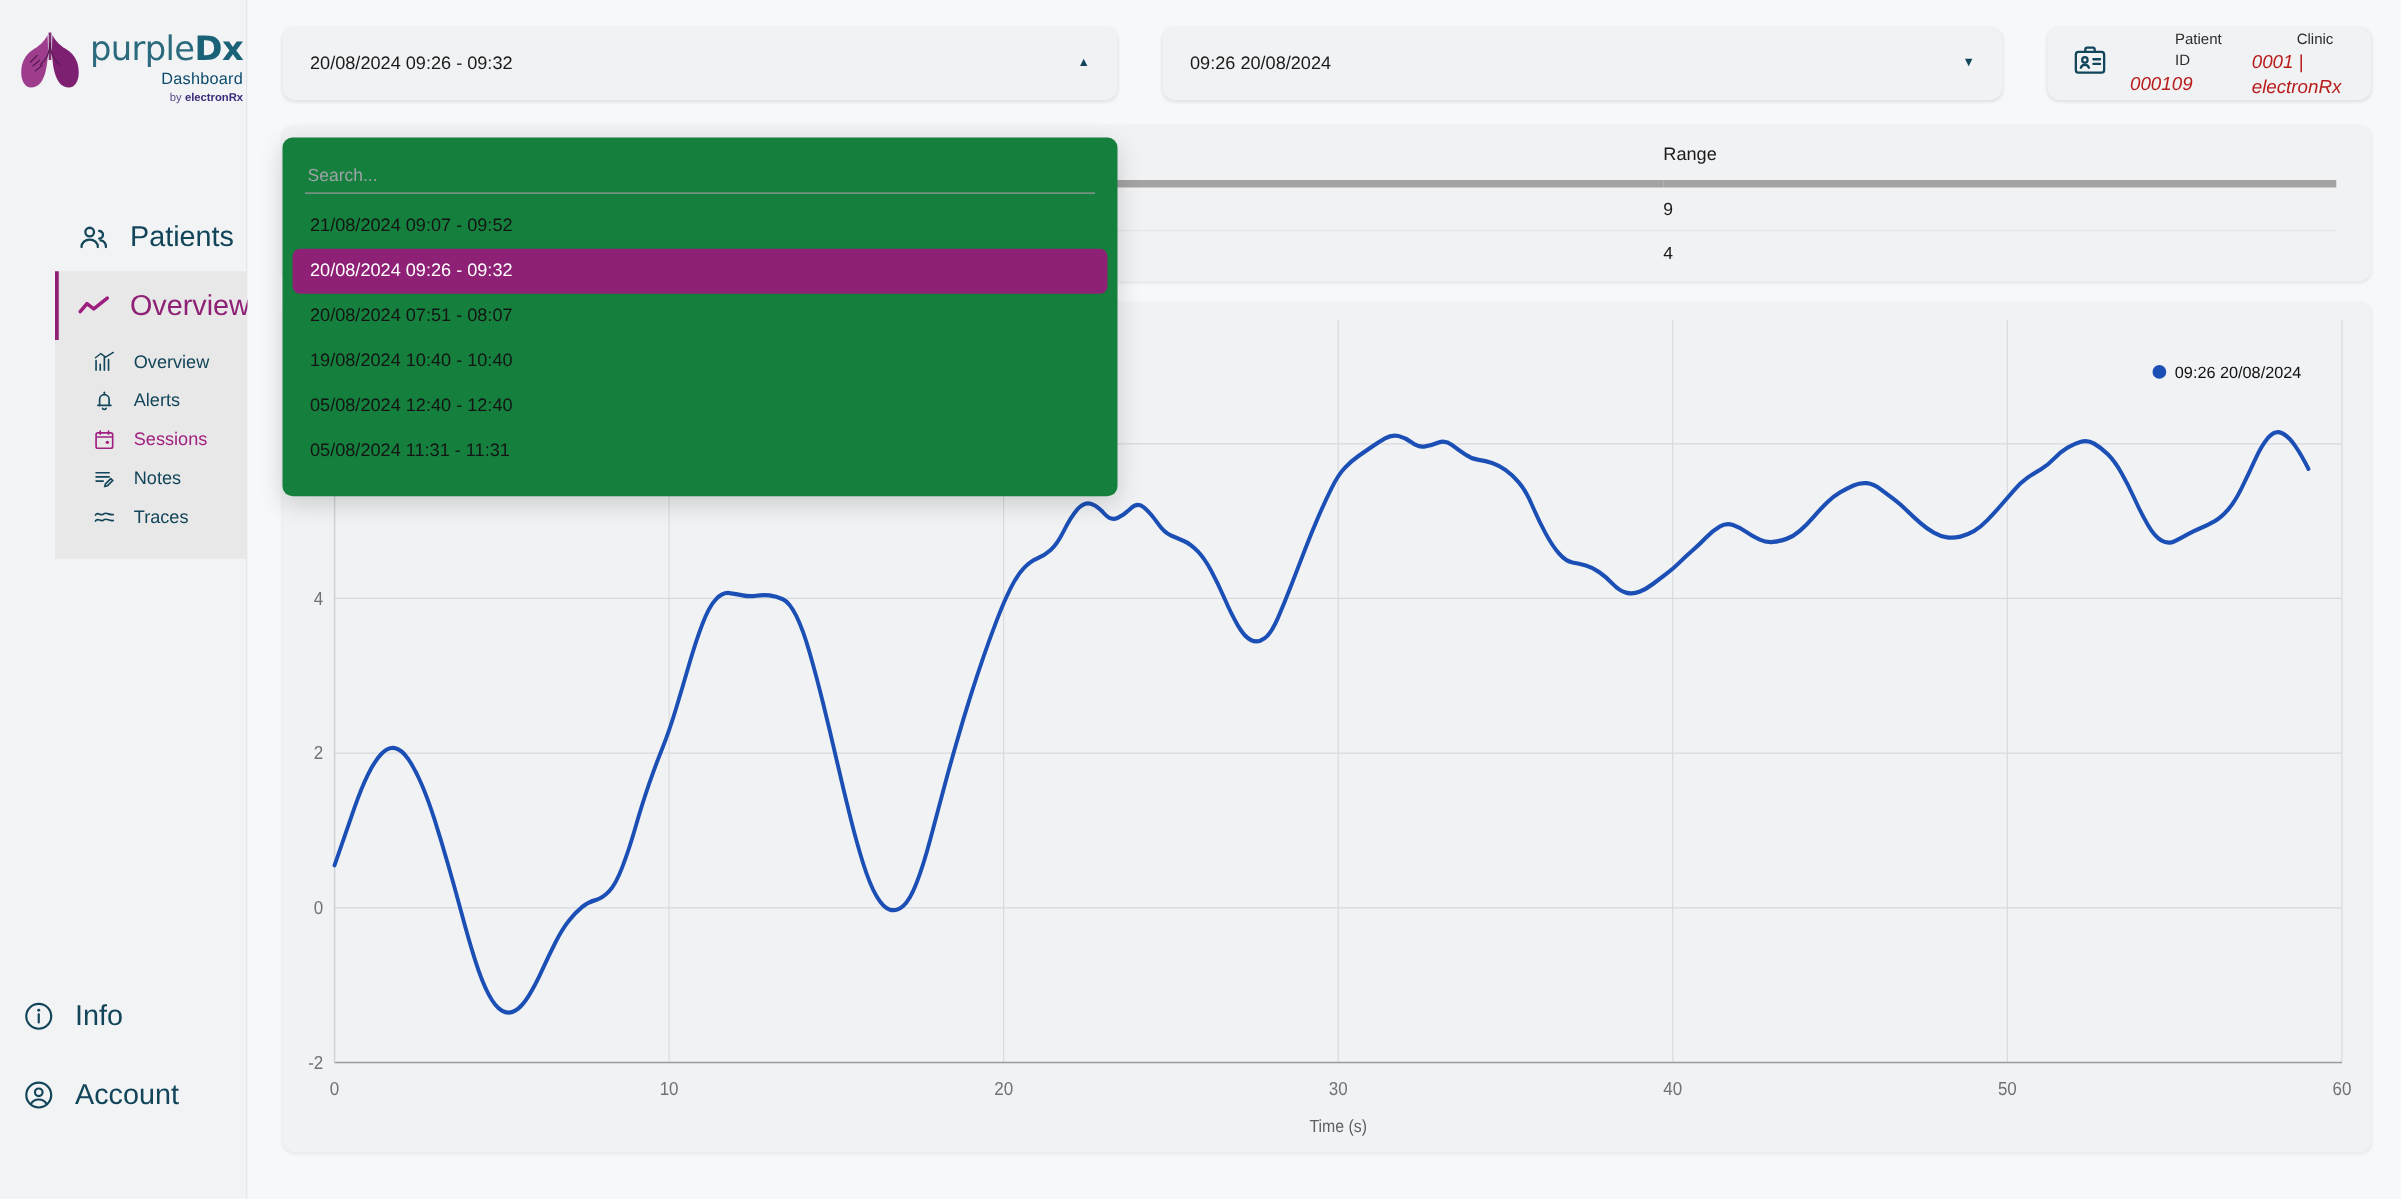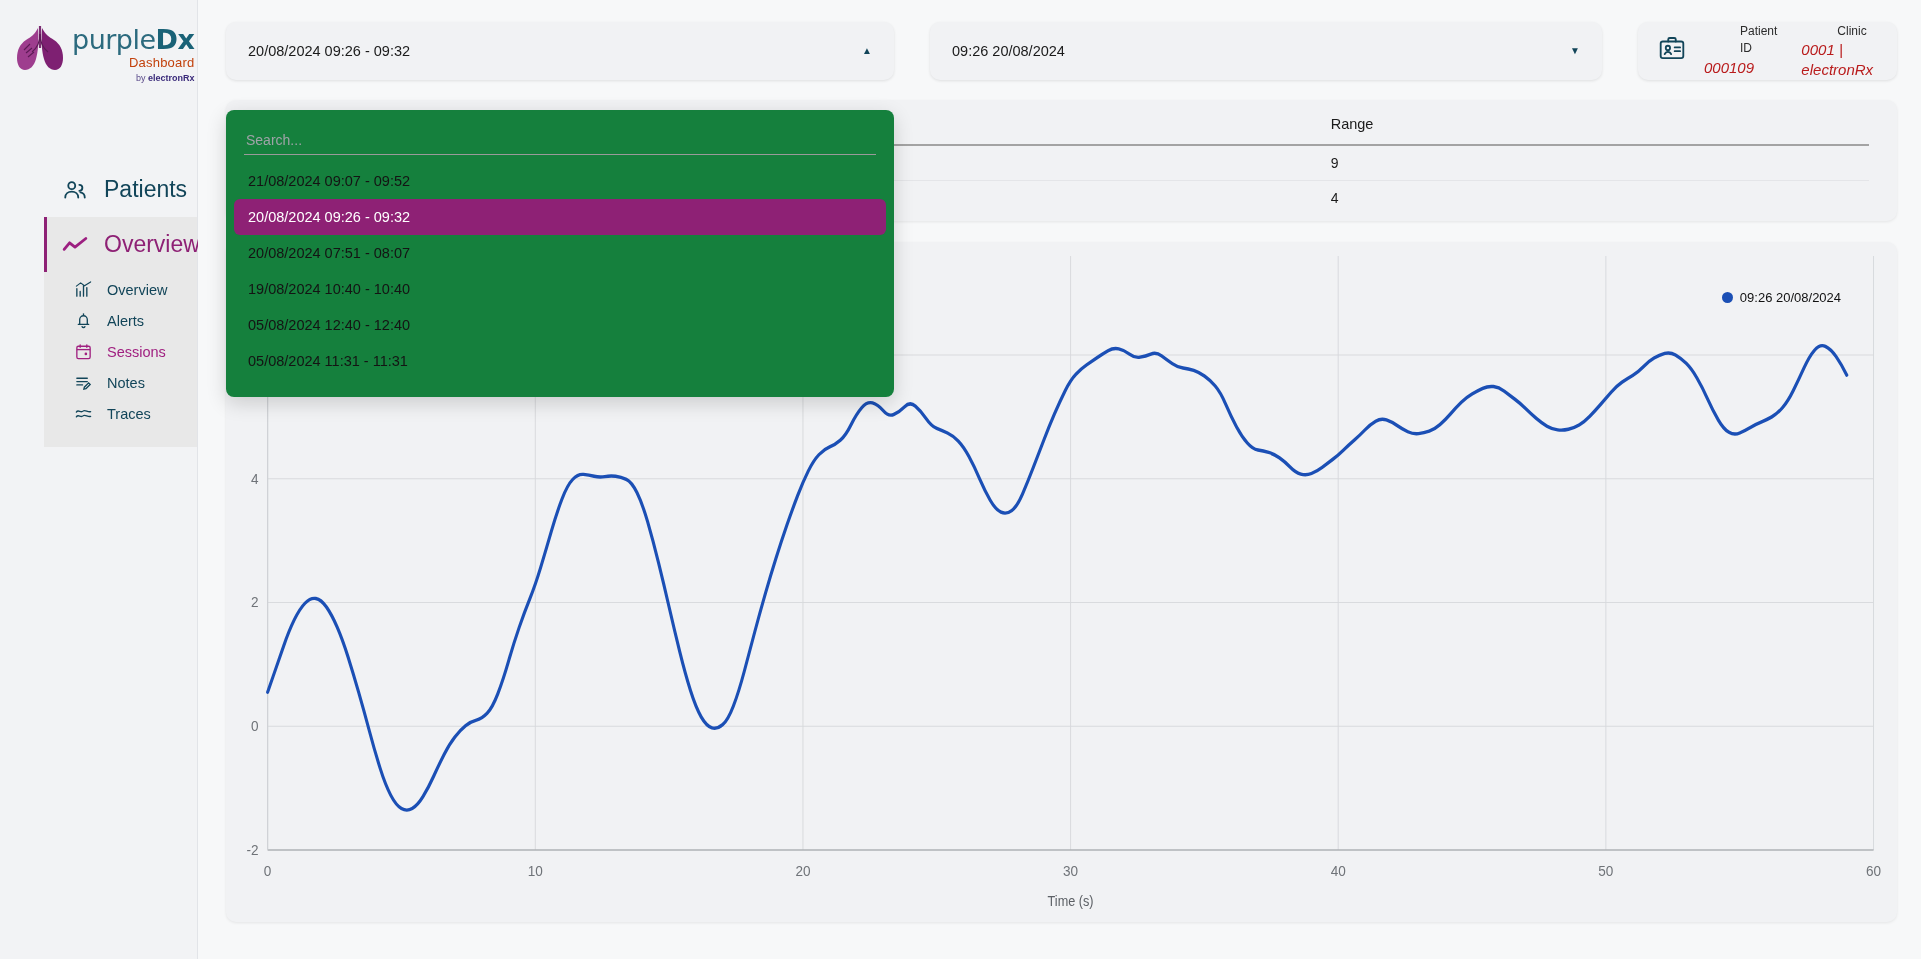--- a/index.html
+++ b/index.html
@@ -26,21 +26,21 @@
   }
   .logo-lungs { width: 52px; height: 62px; flex: 0 0 52px; }
   .logo-text { padding-top: 8px; }
   .logo-main {
     font-size: 27px; letter-spacing: -0.5px; line-height: 1;
     font-family: "DejaVu Sans", sans-serif;
   }
   .logo-main .p1 { color: #2c6a7e; }
   .logo-main .p2 { color: #1a6277; font-weight: bold; }
   .logo-sub {
-    font-size: 13px; color: #c2410c; text-align: right;
+    font-size: 13px; color: #0c4a6e; text-align: right;
     margin-top: 2px; letter-spacing: 0.2px;
   }
   .logo-sub2 {
     font-size: 9px; color: #5a4a8a; text-align: right; margin-top: 3px;
   }
   .logo-sub2 b { color: #3a2a7a; }
 
   .nav-top { margin-top: 58px; padding-left: 44px; }
   .nav-primary {
     display: flex; align-items: center; gap: 16px;
@@ -101,21 +101,21 @@
     position: absolute; left: 28px; right: 24px; top: 100px;
     background: #f1f2f4; border-radius: 10px;
     padding: 14px 28px 6px 28px;
     box-shadow: 0 1px 3px rgba(0,0,0,0.08);
   }
   table { width: 100%; border-collapse: collapse; }
   th {
     text-align: left; font-size: 14.5px; font-weight: normal; color: #1b1b1b;
     padding: 2px 0 12px 0;
   }
-  thead tr { border-bottom: 2px solid #a3a3a3; }
+  thead tr { border-bottom: 6px solid #a3a3a3; }
   td { font-size: 14px; color: #1b1b1b; padding: 9px 0; }
   tbody tr { border-bottom: 1px solid #e4e5e8; }
   tbody tr:last-child { border-bottom: none; }
 
   
   .chart-card {
     position: absolute; left: 28px; right: 24px; top: 242px;
     height: 680px;
     background: #f1f2f4; border-radius: 10px;
     box-shadow: 0 1px 3px rgba(0,0,0,0.08);
@@ -256,20 +256,42 @@
               <path d="M2.5 8.5c2-3.5 4.5 1.5 7 -1 2-2 5 1.5 8 .5"></path>
               <path d="M2.5 13.5c2-3.5 4.5 1.5 7 -1 2-2 5 1.5 8 .5"></path>
             </svg>
           </span>
           <span class="sn-label">Traces</span>
         </div>
 
       </div>
     </div>
 
+    <div class="nav-bottom">
+      <div class="nav-primary">
+        <span class="np-icon">
+          <svg viewBox="0 0 24 24" width="26" height="26" fill="none" stroke="#124559" stroke-width="1.6" stroke-linecap="round">
+            <circle cx="12" cy="12" r="9.2"></circle>
+            <path d="M12 10.6v6"></path>
+            <circle cx="12" cy="7.6" r="1.1" fill="#124559" stroke="none"></circle>
+          </svg>
+        </span>
+        <span class="np-label">Info</span>
+      </div>
+      <div class="nav-primary">
+        <span class="np-icon">
+          <svg viewBox="0 0 24 24" width="26" height="26" fill="none" stroke="#124559" stroke-width="1.6" stroke-linecap="round">
+            <circle cx="12" cy="12" r="9.2"></circle>
+            <circle cx="12" cy="10" r="2.8"></circle>
+            <path d="M6.2 18.6c1.3-2.3 3.4-3.3 5.8-3.3s4.5 1 5.8 3.3"></path>
+          </svg>
+        </span>
+        <span class="np-label">Account</span>
+      </div>
+    </div>
   </aside>
 
   <main class="main">
 
     <div class="topbar">
 
       <div class="select-box" id="session-select">
         <span>20/08/2024 09:26 - 09:32</span>
         <span class="caret">▲</span>
       </div>

